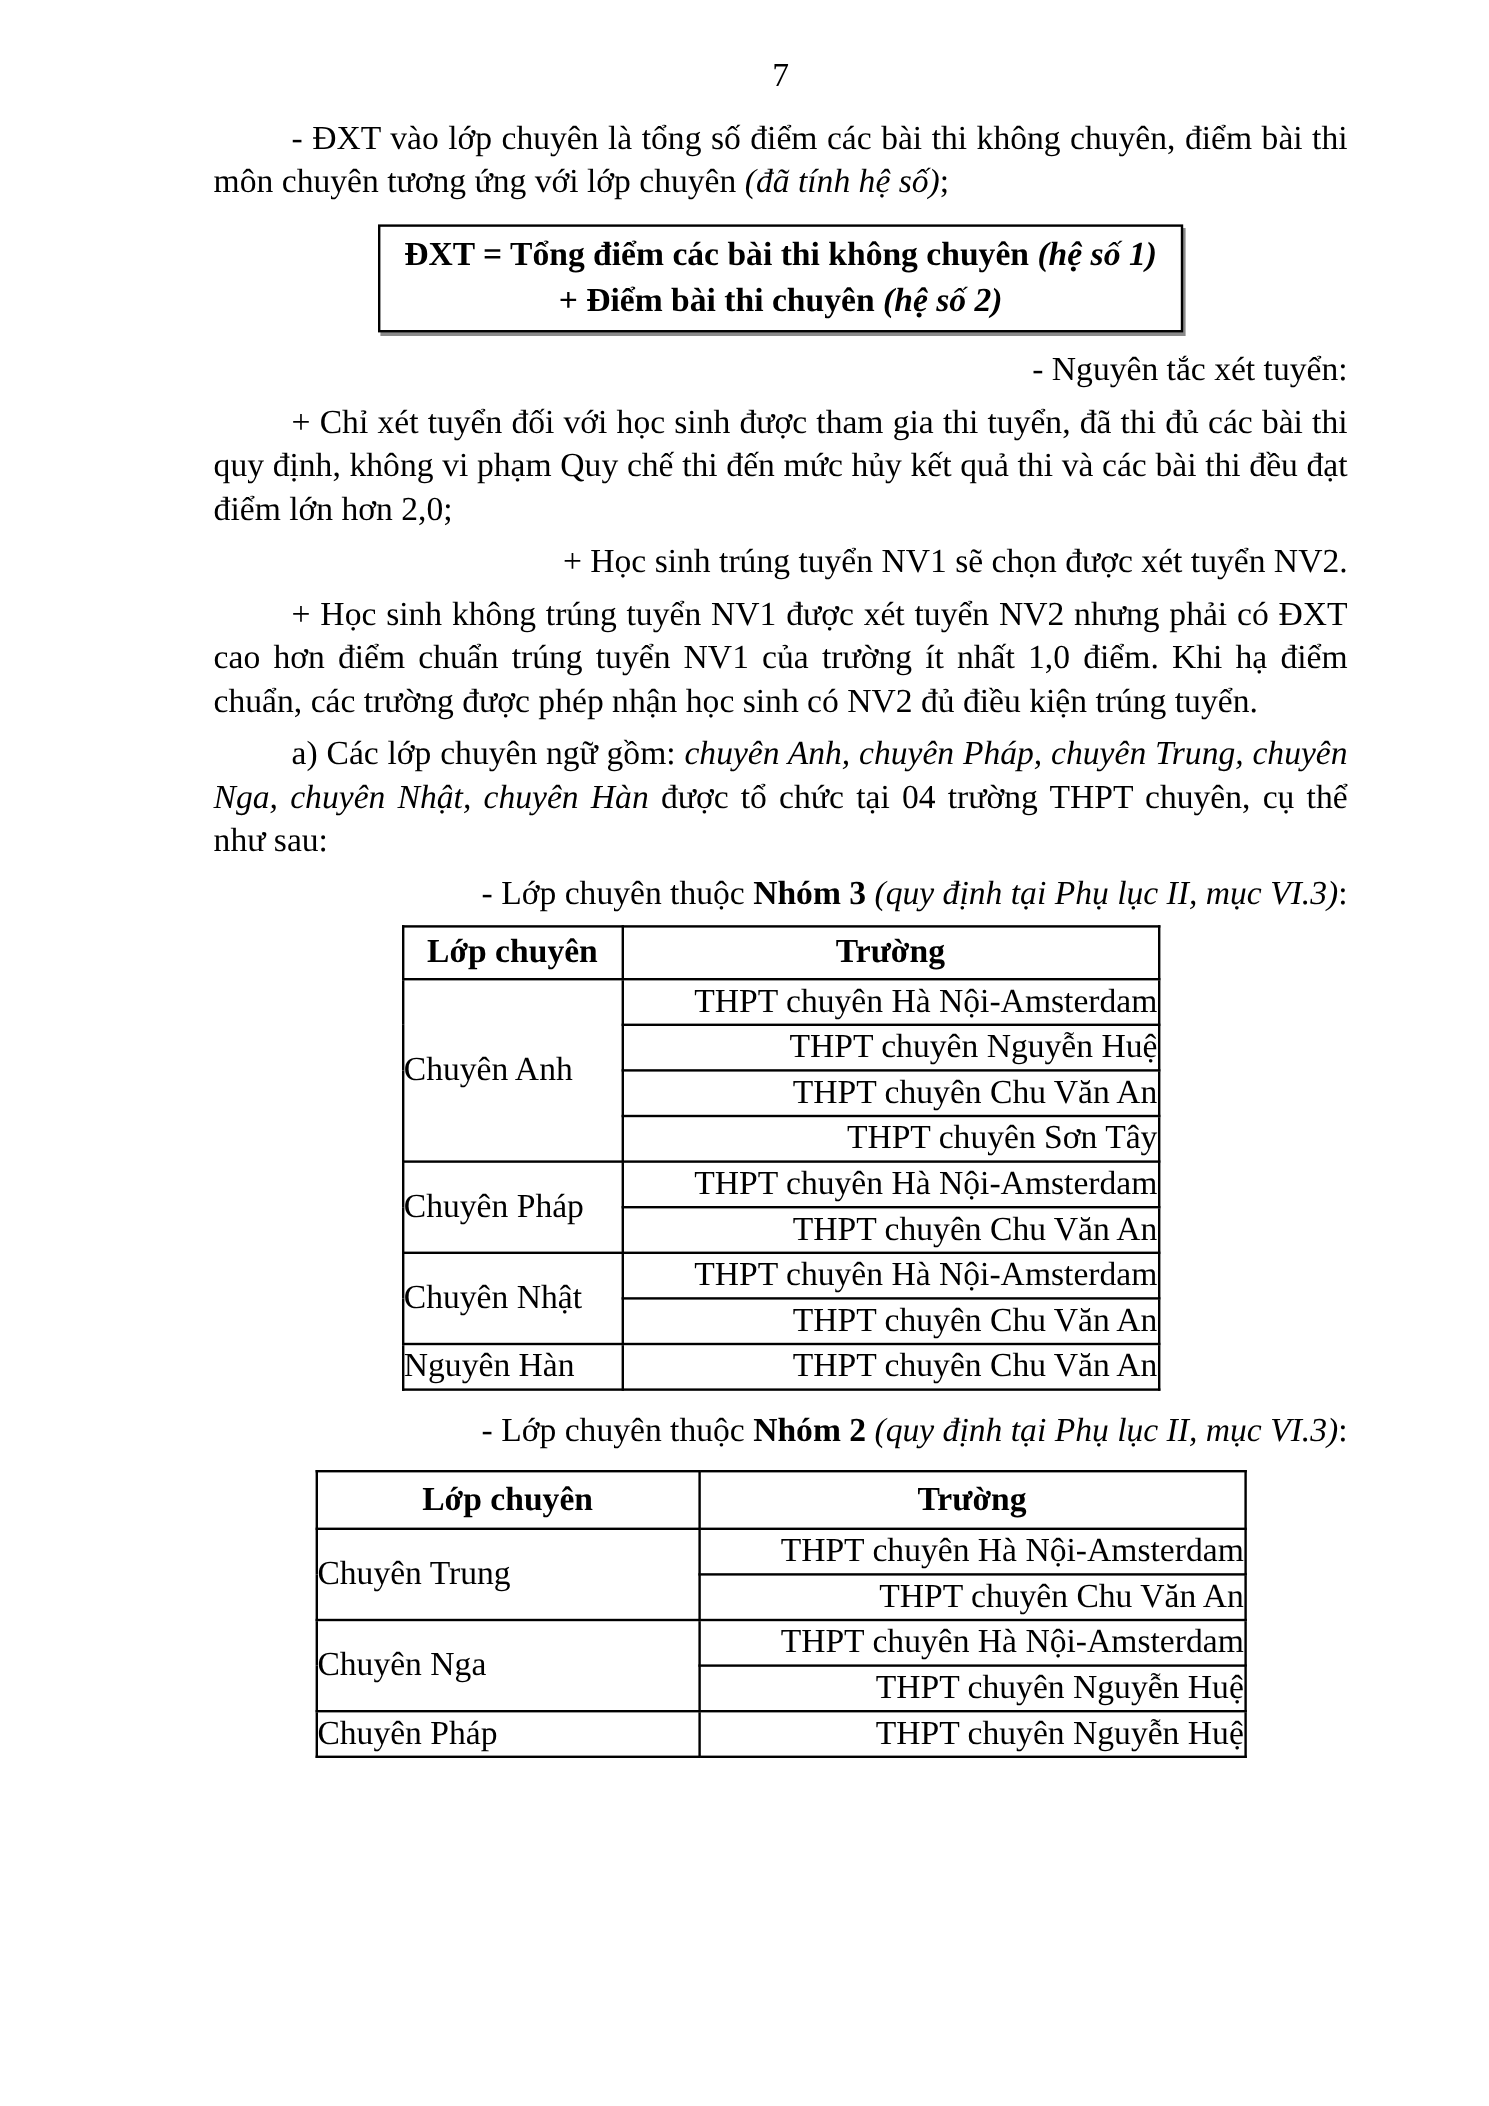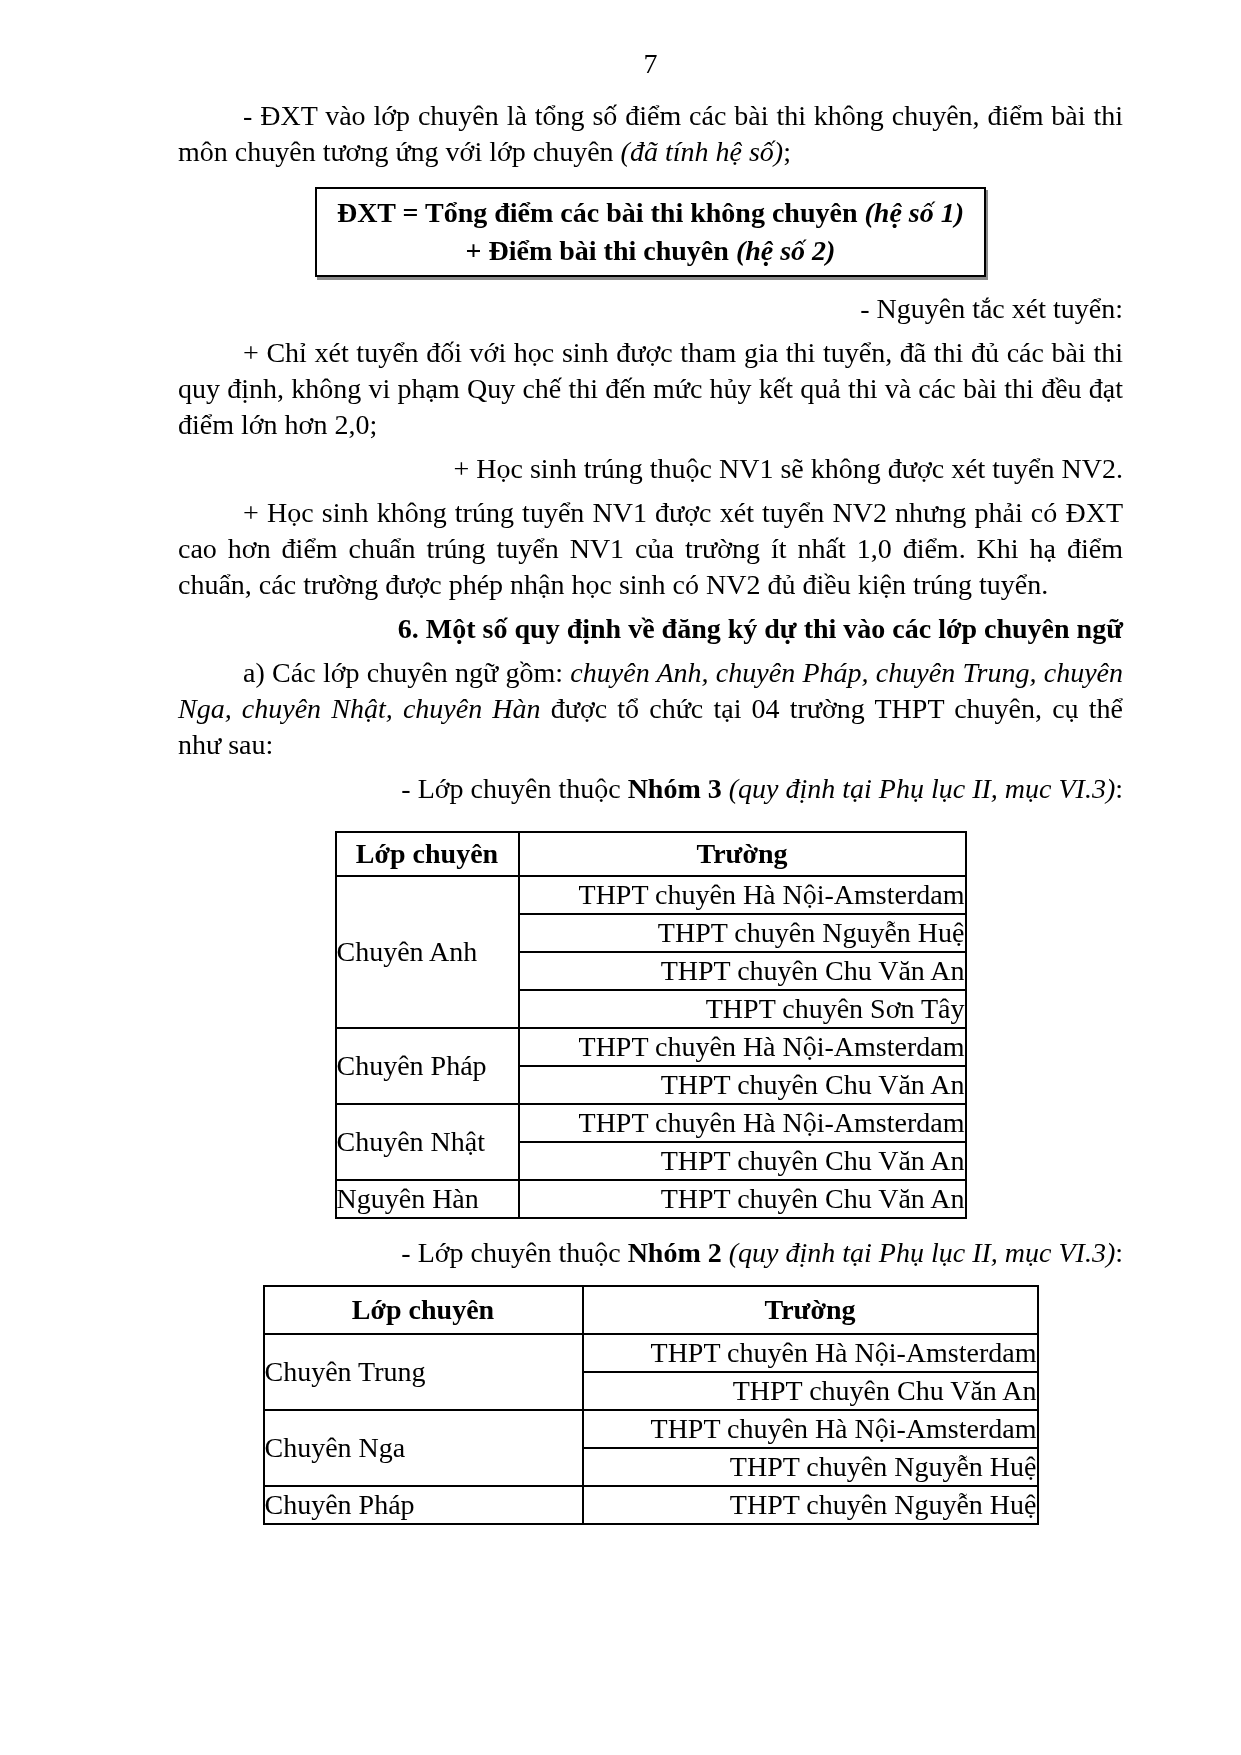--- a/index.html
+++ b/index.html
@@ -36,21 +36,21 @@
     box-shadow:2px 3px 0 #8a8a8a;
     text-align:center;
     font-weight:bold;
     line-height:38px;
     padding:5px 4px;
     box-sizing:border-box;
   }
   table.doc{
     border-collapse:collapse;
     table-layout:fixed;
-    margin:24px auto 0 auto;
+    margin:8px auto 0 auto;
   }
   table.doc td, table.doc th{
     border:2px solid #000;
     padding:0;
     overflow:hidden;
   }
   table.nhom1{width:632px;}
   table.nhom1 col.c1{width:183px;}
   table.nhom2{width:776px;margin-top:14px;}
   table.nhom2 col.c1{width:319px;}
@@ -84,25 +84,24 @@
   <div class="formula-box">
     <div><span>ĐXT = Tổng điểm các bài thi không chuyên </span><span class="bi">(hệ số 1)</span></div>
     <div><span>+ Điểm bài thi chuyên </span><span class="bi">(hệ số 2)</span></div>
   </div>
 
   <p class="para single">- Nguyên tắc xét tuyển:</p>
 
   <p class="para">+ Chỉ xét tuyển đối với học sinh được tham gia thi tuyển, đã thi đủ các bài thi quy định, không vi phạm Quy chế thi đến mức hủy kết quả thi và các bài thi đều đạt điểm lớn hơn 2,0;</p>
 
 
-  <p class="para single">+ Học sinh trúng thuộc NV1 sẽ không được xét tuyển NV2.</p>
+  <p class="para single">+ Học sinh trúng tuyển NV1 sẽ chọn được xét tuyển NV2.</p>
 
   <p class="para">+ Học sinh không trúng tuyển NV1 được xét tuyển NV2 nhưng phải có ĐXT cao hơn điểm chuẩn trúng tuyển NV1 của trường ít nhất 1,0 điểm. Khi hạ điểm chuẩn, các trường được phép nhận học sinh có NV2 đủ điều kiện trúng tuyển.</p>
 
-  <p class="para single b">6. Một số quy định về đăng ký dự thi vào các lớp chuyên ngữ</p>
 
   <p class="para"><span>a) Các lớp chuyên ngữ gồm: </span><span class="i">chuyên Anh, chuyên Pháp, chuyên Trung, chuyên Nga, chuyên Nhật, chuyên Hàn</span><span> được tổ chức tại 04 trường THPT chuyên, cụ thể như sau:</span></p>
 
   <p class="para single"><span>- Lớp chuyên thuộc </span><span class="b">Nhóm 3</span><span class="i"> (quy định tại Phụ lục II, mục VI.3)</span><span>:</span></p>
 
   <div class="tbl-wrap">
     <table class="doc nhom1">
       <colgroup>
           <col class="c1">
           <col class="c2">

